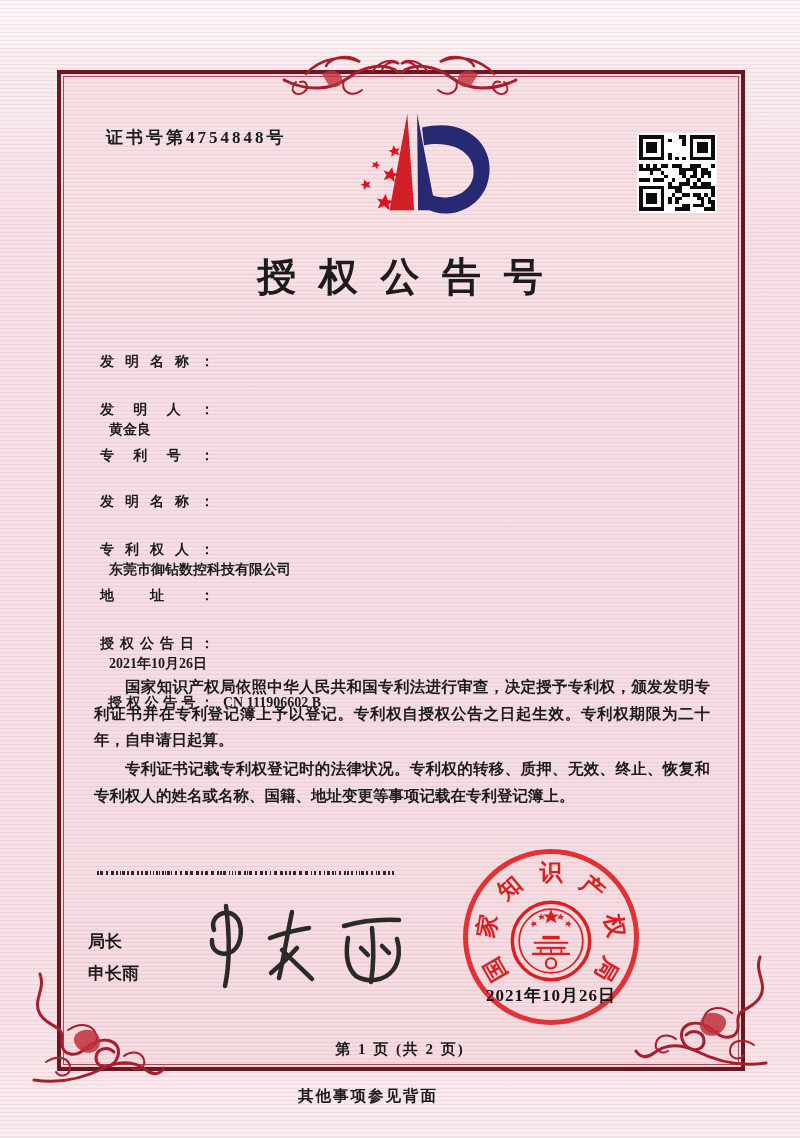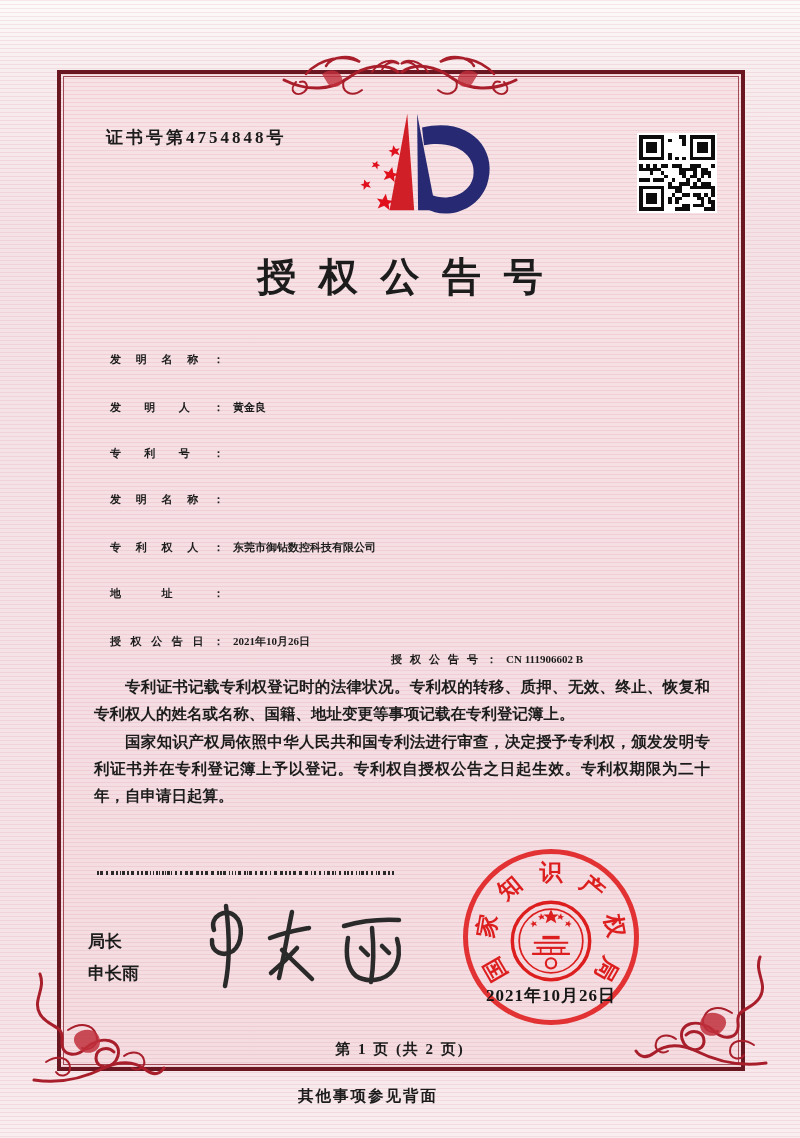--- a/index.html
+++ b/index.html
@@ -15,21 +15,21 @@
   .frame-inner{position:absolute;inset:2px;border:1px solid #a34a57;}
   .orn{position:absolute;pointer-events:none;}
   
   .cert-no{position:absolute;left:78px;top:126px;font-size:17px;letter-spacing:3px;font-weight:600;margin-left:28px;}
   .logo{position:absolute;left:345px;top:100px;width:158px;height:128px;}
   .qr{position:absolute;left:637px;top:133px;width:80px;height:80px;background:#fff;display:grid;grid-template-columns:repeat(21,1fr);grid-template-rows:repeat(21,1fr);padding:2px;box-sizing:border-box;}
   .qr i{display:block;}
   .qr i.on{background:#0c0c0c;}
   .title{position:absolute;left:0;top:250px;width:100%;text-align:center;font-size:39px;font-weight:700;
        letter-spacing:.58em;text-indent:.58em;}
-  .row{position:absolute;left:110px;width:620px;display:flex;font-size:11px;line-height:1.45;}
+  .row{position:absolute;left:100px;width:620px;display:flex;font-size:14px;line-height:1.45;flex-direction:column;}
   .lab{width:114px;font-weight:700;text-align:justify;text-align-last:justify;flex:none;}
   .val{font-weight:600;margin-left:9px;flex:1;}
   .r0{top:352px}.r1{top:400px}.r2{top:446px}.r3{top:492px}.r4{top:540px}.r5{top:586px}.r6{top:634px}
   .grp2{flex:none;display:flex;margin-left:8px;margin-top:18px;}
   .grp2 .lab{width:106px;}
   .paras{position:absolute;left:94px;top:674px;width:616px;font-size:15.5px;font-weight:700;line-height:1.72;text-align:justify;}
   .paras p{margin:0 0 2px 0;text-indent:2em;}
   .barcode{position:absolute;left:97px;top:866px;width:505px;height:9px;white-space:nowrap;overflow:hidden;opacity:.9;}
   .barcode i{display:inline-block;height:100%;background:#161616;}
   .signer{position:absolute;left:88px;top:926px;font-size:17px;font-weight:700;line-height:1.9;}
@@ -571,22 +571,22 @@
 <div class="row r6">
   <span class="lab">授权公告日：</span>
   <span class="val" style="flex:none;width:150px">2021年10月26日</span>
   <span class="grp2">
     <span class="lab">授权公告号：</span>
     <span class="val">CN 111906602 B</span>
   </span>
 </div>
 
 <div class="paras">
+  <p>国家知识产权局依照中华人民共和国专利法进行审查，决定授予专利权，颁发发明专利证书并在专利登记簿上予以登记。专利权自授权公告之日起生效。专利权期限为二十年，自申请日起算。</p>
   <p>专利证书记载专利权登记时的法律状况。专利权的转移、质押、无效、终止、恢复和专利权人的姓名或名称、国籍、地址变更等事项记载在专利登记簿上。</p>
-  <p>国家知识产权局依照中华人民共和国专利法进行审查，决定授予专利权，颁发发明专利证书并在专利登记簿上予以登记。专利权自授权公告之日起生效。专利权期限为二十年，自申请日起算。</p>
 </div>
 
 <div class="barcode"><i style="width: 2px; margin-right: 1px;"></i><i style="width: 3px; margin-right: 3px;"></i><i style="width: 2px; margin-right: 3px;"></i><i style="width: 3px; margin-right: 2px;"></i><i style="width: 2px; margin-right: 2px;"></i><i style="width: 1px; margin-right: 1px;"></i><i style="width: 3px; margin-right: 2px;"></i><i style="width: 2px; margin-right: 2px;"></i><i style="width: 3px; margin-right: 3px;"></i><i style="width: 2px; margin-right: 2px;"></i><i style="width: 2px; margin-right: 2px;"></i><i style="width: 3px; margin-right: 2px;"></i><i style="width: 1px; margin-right: 2px;"></i><i style="width: 1px; margin-right: 2px;"></i><i style="width: 2px; margin-right: 1px;"></i><i style="width: 1px; margin-right: 2px;"></i><i style="width: 2px; margin-right: 1px;"></i><i style="width: 1px; margin-right: 1px;"></i><i style="width: 3px; margin-right: 1px;"></i><i style="width: 1px; margin-right: 3px;"></i><i style="width: 2px; margin-right: 3px;"></i><i style="width: 2px; margin-right: 3px;"></i><i style="width: 3px; margin-right: 2px;"></i><i style="width: 3px; margin-right: 3px;"></i><i style="width: 3px; margin-right: 2px;"></i><i style="width: 2px; margin-right: 2px;"></i><i style="width: 3px; margin-right: 3px;"></i><i style="width: 3px; margin-right: 3px;"></i><i style="width: 2px; margin-right: 1px;"></i><i style="width: 2px; margin-right: 1px;"></i><i style="width: 3px; margin-right: 3px;"></i><i style="width: 1px; margin-right: 2px;"></i><i style="width: 1px; margin-right: 2px;"></i><i style="width: 1px; margin-right: 2px;"></i><i style="width: 3px; margin-right: 3px;"></i><i style="width: 2px; margin-right: 1px;"></i><i style="width: 1px; margin-right: 1px;"></i><i style="width: 3px; margin-right: 3px;"></i><i style="width: 2px; margin-right: 3px;"></i><i style="width: 3px; margin-right: 2px;"></i><i style="width: 2px; margin-right: 3px;"></i><i style="width: 1px; margin-right: 3px;"></i><i style="width: 3px; margin-right: 3px;"></i><i style="width: 3px; margin-right: 2px;"></i><i style="width: 2px; margin-right: 2px;"></i><i style="width: 2px; margin-right: 2px;"></i><i style="width: 3px; margin-right: 3px;"></i><i style="width: 3px; margin-right: 3px;"></i><i style="width: 3px; margin-right: 3px;"></i><i style="width: 1px; margin-right: 2px;"></i><i style="width: 2px; margin-right: 3px;"></i><i style="width: 2px; margin-right: 3px;"></i><i style="width: 1px; margin-right: 2px;"></i><i style="width: 3px; margin-right: 2px;"></i><i style="width: 2px; margin-right: 1px;"></i><i style="width: 1px; margin-right: 3px;"></i><i style="width: 2px; margin-right: 3px;"></i><i style="width: 2px; margin-right: 1px;"></i><i style="width: 2px; margin-right: 2px;"></i><i style="width: 2px; margin-right: 3px;"></i><i style="width: 1px; margin-right: 2px;"></i><i style="width: 1px; margin-right: 1px;"></i><i style="width: 3px; margin-right: 2px;"></i><i style="width: 2px; margin-right: 3px;"></i><i style="width: 2px; margin-right: 3px;"></i><i style="width: 1px; margin-right: 1px;"></i><i style="width: 2px; margin-right: 3px;"></i><i style="width: 3px; margin-right: 2px;"></i><i style="width: 2px; margin-right: 2px;"></i><i style="width: 2px; margin-right: 3px;"></i></div>
 
 <div class="signer">
   <div>局长</div>
   <div>申长雨</div>
 </div>
 
 <svg class="sig" viewBox="0 0 232 96" fill="none" stroke="#2a2a2a" stroke-width="4.5" stroke-linecap="round">

